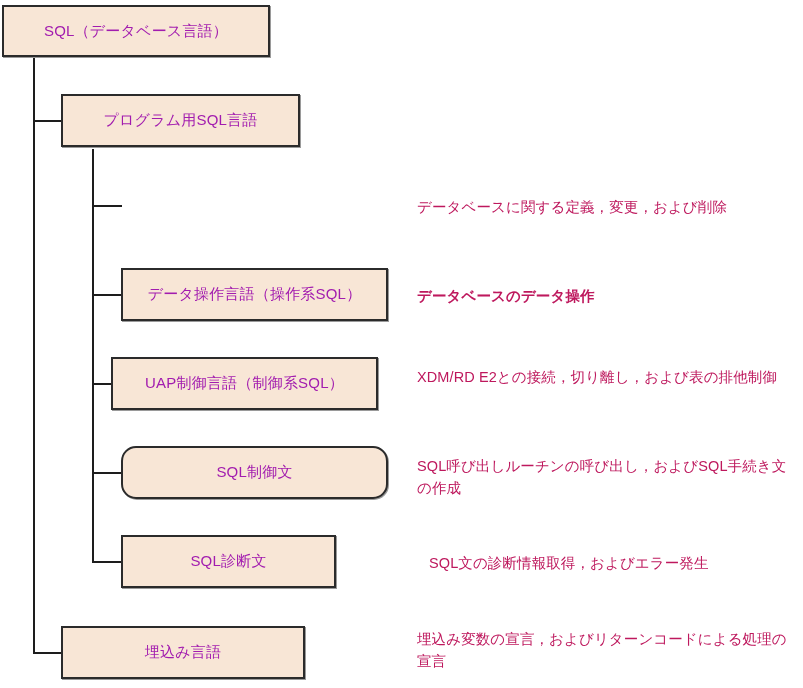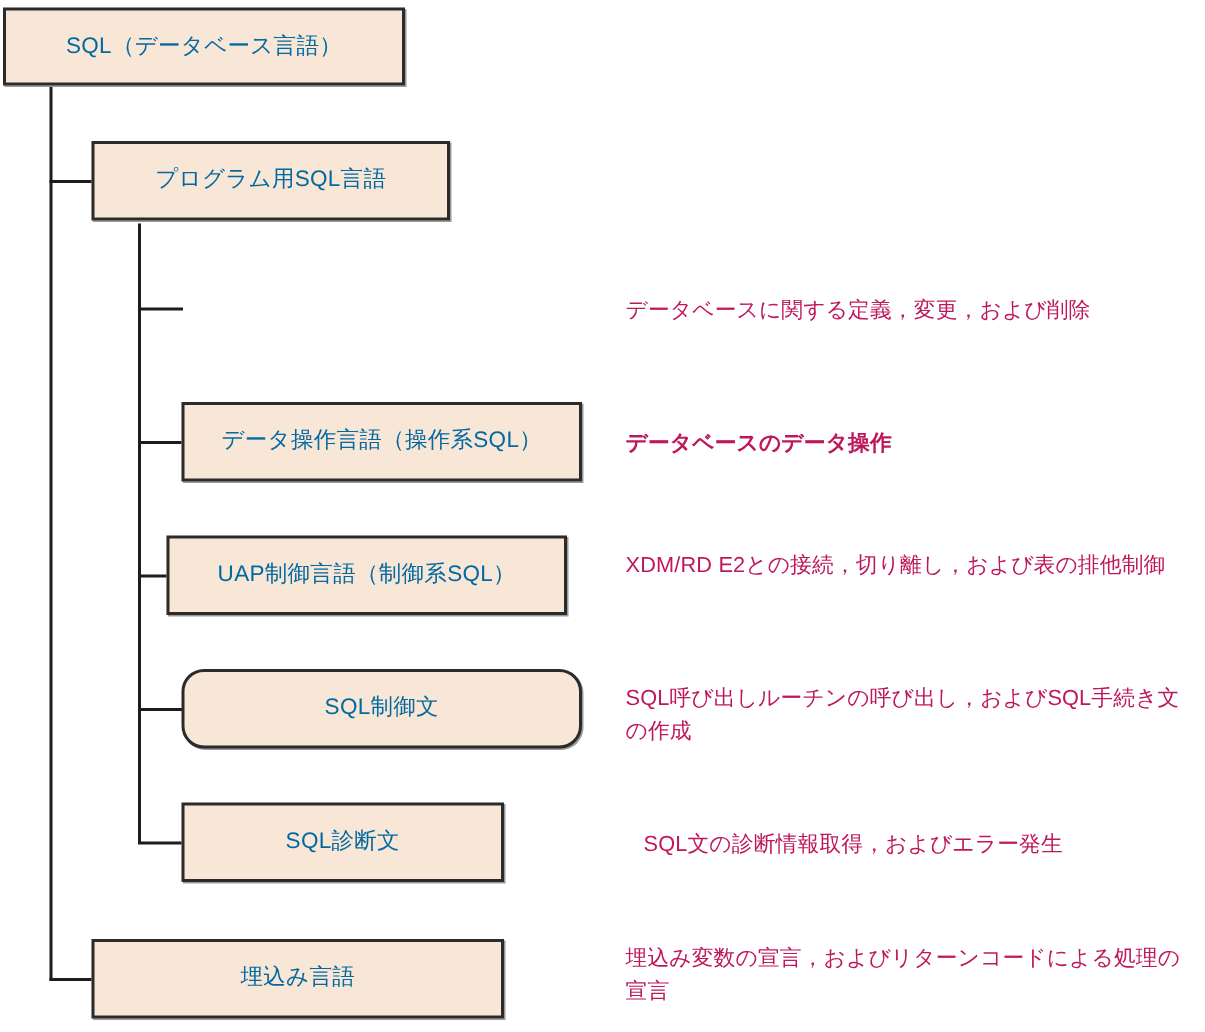--- a/index.html
+++ b/index.html
@@ -22,21 +22,21 @@
   }
   .node-box {
     position: absolute;
     box-sizing: border-box;
     background: #F8E6D6;
     border: 2px solid #2b2b2b;
     display: flex;
     align-items: center;
     justify-content: center;
     text-align: center;
-    color: #0369a1;
+    color: #a21caf;
     font-size: 15px;
     line-height: 1.25;
     letter-spacing: 0.2px;
     box-shadow: 1px 1px 0 #9a9a9a;
   }
   .node-label {
     display: block;
     padding: 0 6px;
     white-space: nowrap;
   }
@@ -91,21 +91,21 @@
   </div>
 
   <div class="node-box" style="left:121px; top:446px; width:267px; height:53px;border-radius:15px;">
     <span class="node-label">SQL制御文</span>
   </div>
 
   <div class="node-box" style="left:121px; top:535px; width:215px; height:53px;">
     <span class="node-label">SQL診断文</span>
   </div>
 
-  <div class="node-box" style="left:61px; top:626px; width:275px; height:53px;">
+  <div class="node-box" style="left:61px; top:626px; width:244px; height:53px;">
     <span class="node-label">埋込み言語</span>
   </div>
 
   <div class="desc" style="left:417px; top:197px; width:372px;">データベースに関する定義，変更，および削除</div>
 
   <div class="desc" style="left:417px; top:286px; width:372px;font-weight:bold;">データベースのデータ操作</div>
 
   <div class="desc" style="left:417px; top:367px; width:372px;">XDM/RD E2との接続，切り離し，および表の排他制御</div>
 
   <div class="desc" style="left:417px; top:456px; width:372px;">SQL呼び出しルーチンの呼び出し，およびSQL手続き文の作成</div>

